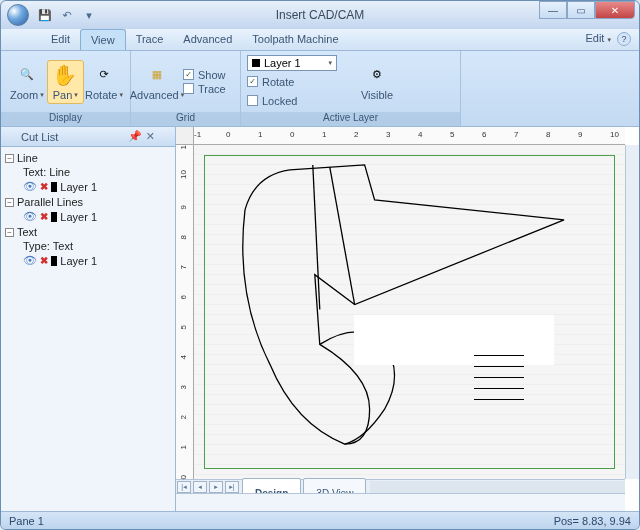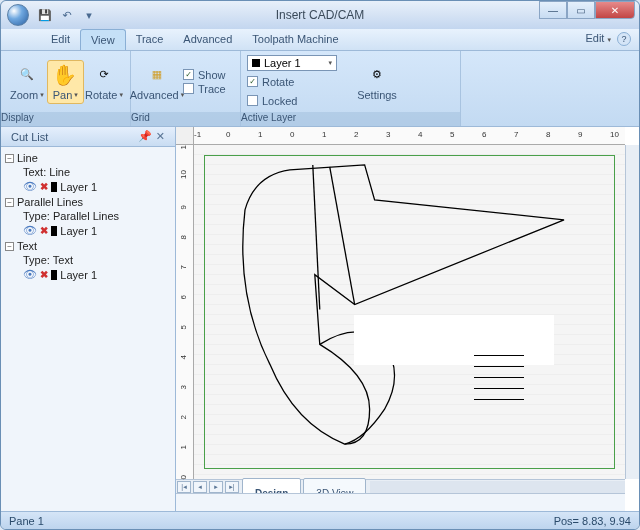--- a/index.html
+++ b/index.html
@@ -14,33 +14,33 @@
 .winbtn.close { background: linear-gradient(#e78a8a,#c24545); color: #fff; width: 40px; border-radius: 0 0 4px 0; }
 .winbtn.max { }
 .menubar { height: 22px; background: linear-gradient(#e8f2fd,#d0e2f5); display: flex; align-items: stretch; border-bottom: 1px solid #9db9d8; padding-left: 40px; position: relative; }
 .menutab { padding: 4px 10px; color: #3a5575; cursor: pointer; }
 .menutab.active { background: #c5e0f7; border: 1px solid #8aafd5; border-bottom: none; border-radius: 3px 3px 0 0; }
 .styledrop { position: absolute; right: 28px; top: 3px; color: #3a5575; }
 .helpbtn { position: absolute; right: 8px; top: 3px; width: 14px; height: 14px; border-radius: 50%; background: #d5e5f7; border: 1px solid #8aafd5; color: #3a5575; text-align: center; line-height: 12px; font-size: 9px; }
 .ribbon { height: 76px; background: linear-gradient(#d5e7fa,#c3daf2); display: flex; border-bottom: 1px solid #9db9d8; }
 .group { border-right: 1px solid #a8c3e0; display: flex; flex-direction: column; }
 .group-body { flex: 1; display: flex; align-items: center; padding: 2px 6px; }
-.group-title { height: 14px; background: rgba(160,190,220,0.5); text-align: left; font-size: 10px; color: #3a5575; }
+.group-title { height: 14px; background: rgba(160,190,220,0.5); text-align: center; font-size: 10px; color: #3a5575; }
 .bigbtn { display: flex; flex-direction: column; align-items: center; width: 40px; padding: 2px; border: 1px solid transparent; border-radius: 3px; }
 .bigbtn.sel { background: #ffe8a8; border: 1px solid #e0b860; }
 .bigbtn .ico { width: 24px; height: 24px; display: flex; align-items: center; justify-content: center; }
 .bigbtn .lbl { font-size: 10px; color: #3a5575; margin-top: 2px; display: flex; align-items: center; gap: 2px; }
 .chk-row { display: flex; align-items: center; gap: 4px; margin: 2px 0; font-size: 10px; color: #3a5575; }
 .chk { width: 11px; height: 11px; border: 1px solid #7a95b5; background: #fff; display: flex; align-items: center; justify-content: center; font-size: 8px; color: #2a5a2a; }
 .layer-select { border: 1px solid #7a95b5; background: #fff; padding: 1px 4px; width: 90px; display: flex; align-items: center; gap: 4px; font-size: 10px; }
 .sq { width: 8px; height: 8px; background: #000; }
 .caret { font-size: 7px; color: #555; }
 .main { display: flex; height: 384px; }
 .cutlist { width: 175px; background: #f0f5fb; border-right: 1px solid #9db9d8; display: flex; flex-direction: column; }
-.cutlist-hdr { height: 20px; background: linear-gradient(#e5effc,#c8dcf2); border-bottom: 1px solid #9db9d8; display: flex; align-items: center; padding: 0 10px; justify-content: space-between; font-size: 11px; color: #3a5575; }
+.cutlist-hdr { height: 20px; background: linear-gradient(#e5effc,#c8dcf2); border-bottom: 1px solid #9db9d8; display: flex; align-items: center; padding: 0 20px; justify-content: space-between; font-size: 11px; color: #3a5575; }
 .pinx { display: flex; gap: 4px; font-size: 9px; color: #5a7595; }
 .tree { padding: 4px; font-size: 11px; color: #222; }
 .tnode { margin-bottom: 1px; }
 .trow { display: flex; align-items: center; gap: 3px; padding: 1px 0; }
 .expander { width: 9px; height: 9px; border: 1px solid #888; background: #fff; text-align: center; line-height: 7px; font-size: 8px; color: #555; }
 .tchild { margin-left: 18px; }
 .eye { color: #4a7ac0; font-size: 11px; }
 .redx { color: #d03030; font-weight: bold; font-size: 10px; }
 .blkrect { width: 6px; height: 10px; background: #000; display: inline-block; }
 .canvas-area { flex: 1; display: flex; flex-direction: column; background: #fff; position: relative; }
@@ -157,21 +157,21 @@
             <span>Rotate</span>
           </div>
         <div class="chk-row">
             <div class="chk"></div>
             <span>Locked</span>
           </div>
       </div>
       <div class="bigbtn" style="margin-left:20px">
         <div class="ico">⚙</div>
         <div class="lbl">
-            <span>Settings</span>
+            <span>Visible</span>
           </div>
       </div>
     </div>
     <div class="group-title">Active Layer</div>
   </div>
 </div>
 
 <div class="main">
   <div class="cutlist">
     <div class="cutlist-hdr">
@@ -198,23 +198,20 @@
               <span>Layer 1</span>
             </div>
           </div>
       </div>
       <div class="tnode">
         <div class="trow">
             <span class="expander">−</span>
             <span>Parallel Lines</span>
           </div>
         <div class="tchild">
-            <div class="trow">
-              <span>Type: Parallel Lines</span>
-            </div>
         <div class="trow">
               <span class="eye">👁</span>
               <span class="redx">✖</span>
               <span class="blkrect"></span>
               <span>Layer 1</span>
             </div>
           </div>
       </div>
       <div class="tnode">
         <div class="trow">

